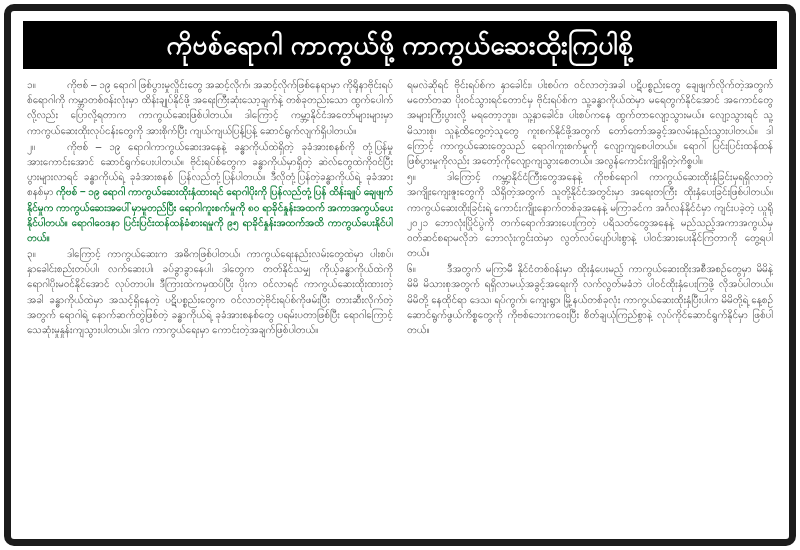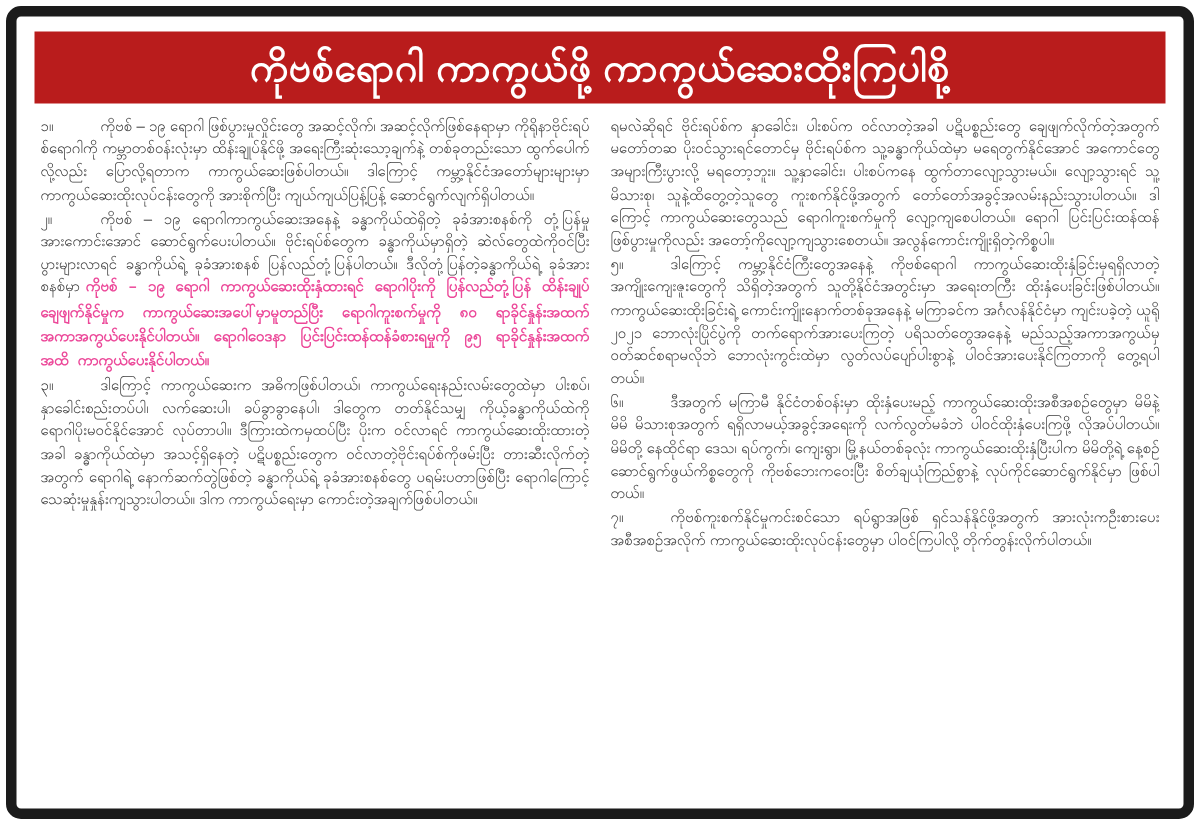--- a/index.html
+++ b/index.html
@@ -15,21 +15,21 @@
     left: 4px; top: 4px;
     width: 778px; height: 528px;
     border: 7px solid #1b1b1b;
     border-radius: 10px;
     background: #ffffff;
     overflow: hidden;
   }
   .banner {
     margin: 10px 12px 6px 12px;
     height: 48px;
-    background: #b91c1c;
+    background: #000000;
     display: flex;
     align-items: center;
     justify-content: center;
     color: #ffffff;
     font-size: 26px;
     font-weight: bold;
     letter-spacing: 0.5px;
     text-align: left;
     line-height: 1.1;
   }
@@ -46,21 +46,21 @@
   }
   .col { flex: 1 1 0; min-width: 0; overflow: hidden; }
   .para { margin: 0 0 1px 0; }
   .para .num {
     display: inline-block;
     min-width: 18px;
     margin-right: 22px;
     white-space: nowrap;
   }
   .para .num:empty { display: none; }
-  .para b { color: #ec4899; font-weight: 700; font-family: Liberation Mono, monospace; }
+  .para b { color: #15803d; font-weight: 700; }
   .para b:empty { display: none; }
 </style>
 </head>
 <body>
 
 <div class="frame">
 
   <div class="banner">
     <span>ကိုဗစ်ရောဂါ ကာကွယ်ဖို့ ကာကွယ်ဆေးထိုးကြပါစို့</span>
   </div>
@@ -70,17 +70,16 @@
     <div class="col">
       <p class="para"><span class="num">၁။</span><span>ကိုဗစ် – ၁၉ ရောဂါ ဖြစ်ပွားမှုလှိုင်းတွေ အဆင့်လိုက်၊ အဆင့်လိုက်ဖြစ်နေရာမှာ ကိုရိုနာဗိုင်းရပ်စ်ရောဂါကို ကမ္ဘာတစ်ဝန်းလုံးမှာ ထိန်းချုပ်နိုင်ဖို့ အရေးကြီးဆုံးသော့ချက်နဲ့ တစ်ခုတည်းသော ထွက်ပေါက်လို့လည်း ပြောလို့ရတာက ကာကွယ်ဆေးဖြစ်ပါတယ်။ ဒါကြောင့် ကမ္ဘာ့နိုင်ငံအတော်များများမှာ ကာကွယ်ဆေးထိုးလုပ်ငန်းတွေကို အားစိုက်ပြီး ကျယ်ကျယ်ပြန့်ပြန့် ဆောင်ရွက်လျက်ရှိပါတယ်။</span></p>
       <p class="para"><span class="num">၂။</span><span>ကိုဗစ် – ၁၉ ရောဂါကာကွယ်ဆေးအနေနဲ့ ခန္ဓာကိုယ်ထဲရှိတဲ့ ခုခံအားစနစ်ကို တုံ့ပြန်မှုအားကောင်းအောင် ဆောင်ရွက်ပေးပါတယ်။ ဗိုင်းရပ်စ်တွေက ခန္ဓာကိုယ်မှာရှိတဲ့ ဆဲလ်တွေထဲကိုဝင်ပြီး ပွားများလာရင် ခန္ဓာကိုယ်ရဲ့ ခုခံအားစနစ် ပြန်လည်တုံ့ပြန်ပါတယ်။ ဒီလိုတုံ့ပြန်တဲ့ခန္ဓာကိုယ်ရဲ့ ခုခံအားစနစ်မှာ </span><b>ကိုဗစ် – ၁၉ ရောဂါ ကာကွယ်ဆေးထိုးနှံထားရင် ရောဂါပိုးကို ပြန်လည်တုံ့ပြန် ထိန်းချုပ် ချေဖျက်နိုင်မှုက ကာကွယ်ဆေးအပေါ်မှာမူတည်ပြီး ရောဂါကူးစက်မှုကို ၈၀ ရာခိုင်နှုန်းအထက် အကာအကွယ်ပေးနိုင်ပါတယ်။ ရောဂါဝေဒနာ ပြင်းပြင်းထန်ထန်ခံစားရမှုကို ၉၅ ရာခိုင်နှုန်းအထက်အထိ ကာကွယ်ပေးနိုင်ပါတယ်။</b></p>
       <p class="para"><span class="num">၃။</span><span>ဒါကြောင့် ကာကွယ်ဆေးက အဓိကဖြစ်ပါတယ်၊ ကာကွယ်ရေးနည်းလမ်းတွေထဲမှာ ပါးစပ်၊ နှာခေါင်းစည်းတပ်ပါ၊ လက်ဆေးပါ၊ ခပ်ခွာခွာနေပါ၊ ဒါတွေက တတ်နိုင်သမျှ ကိုယ့်ခန္ဓာကိုယ်ထဲကို ရောဂါပိုးမဝင်နိုင်အောင် လုပ်တာပါ။ ဒီကြားထဲကမှထပ်ပြီး ပိုးက ဝင်လာရင် ကာကွယ်ဆေးထိုးထားတဲ့အခါ ခန္ဓာကိုယ်ထဲမှာ အသင့်ရှိနေတဲ့ ပဋိပစ္စည်းတွေက ဝင်လာတဲ့ဗိုင်းရပ်စ်ကိုဖမ်းပြီး တားဆီးလိုက်တဲ့အတွက် ရောဂါရဲ့ နောက်ဆက်တွဲဖြစ်တဲ့ ခန္ဓာကိုယ်ရဲ့ ခုခံအားစနစ်တွေ ပရမ်းပတာဖြစ်ပြီး ရောဂါကြောင့် သေဆုံးမှုနှုန်းကျသွားပါတယ်။ ဒါက ကာကွယ်ရေးမှာ ကောင်းတဲ့အချက်ဖြစ်ပါတယ်။</span></p>
     </div>
 
     <div class="col">
       <p class="para"><span>ရမလဲဆိုရင် ဗိုင်းရပ်စ်က နှာခေါင်း၊ ပါးစပ်က ဝင်လာတဲ့အခါ ပဋိပစ္စည်းတွေ ချေဖျက်လိုက်တဲ့အတွက် မတော်တဆ ပိုးဝင်သွားရင်တောင်မှ ဗိုင်းရပ်စ်က သူ့ခန္ဓာကိုယ်ထဲမှာ မရေတွက်နိုင်အောင် အကောင်တွေ အများကြီးပွားလို့ မရတော့ဘူး။ သူ့နှာခေါင်း၊ ပါးစပ်ကနေ ထွက်တာလျော့သွားမယ်။ လျော့သွားရင် သူ့မိသားစု၊ သူနဲ့ထိတွေ့တဲ့သူတွေ ကူးစက်နိုင်ဖို့အတွက် တော်တော်အခွင့်အလမ်းနည်းသွားပါတယ်။ ဒါကြောင့် ကာကွယ်ဆေးတွေသည် ရောဂါကူးစက်မှုကို လျော့ကျစေပါတယ်။ ရောဂါ ပြင်းပြင်းထန်ထန်ဖြစ်ပွားမှုကိုလည်း အတော့်ကိုလျော့ကျသွားစေတယ်။ အလွန်ကောင်းကျိုးရှိတဲ့ကိစ္စပါ။</span></p>
       <p class="para"><span class="num">၅။</span><span>ဒါကြောင့် ကမ္ဘာ့နိုင်ငံကြီးတွေအနေနဲ့ ကိုဗစ်ရောဂါ ကာကွယ်ဆေးထိုးနှံခြင်းမှရရှိလာတဲ့ အကျိုးကျေးဇူးတွေကို သိရှိတဲ့အတွက် သူတို့နိုင်ငံအတွင်းမှာ အရေးတကြီး ထိုးနှံပေးခြင်းဖြစ်ပါတယ်။ ကာကွယ်ဆေးထိုးခြင်းရဲ့ ကောင်းကျိုးနောက်တစ်ခုအနေနဲ့ မကြာခင်က အင်္ဂလန်နိုင်ငံမှာ ကျင်းပခဲ့တဲ့ ယူရို ၂၀၂၁ ဘောလုံးပြိုင်ပွဲကို တက်ရောက်အားပေးကြတဲ့ ပရိသတ်တွေအနေနဲ့ မည်သည့်အကာအကွယ်မှ ဝတ်ဆင်စရာမလိုဘဲ ဘောလုံးကွင်းထဲမှာ လွတ်လပ်ပျော်ပါးစွာနဲ့ ပါဝင်အားပေးနိုင်ကြတာကို တွေ့ရပါတယ်။</span></p>
       <p class="para"><span class="num">၆။</span><span>ဒီအတွက် မကြာမီ နိုင်ငံတစ်ဝန်းမှာ ထိုးနှံပေးမည့် ကာကွယ်ဆေးထိုးအစီအစဉ်တွေမှာ မိမိနဲ့ မိမိ မိသားစုအတွက် ရရှိလာမယ့်အခွင့်အရေးကို လက်လွတ်မခံဘဲ ပါဝင်ထိုးနှံပေးကြဖို့ လိုအပ်ပါတယ်။ မိမိတို့ နေထိုင်ရာ ဒေသ၊ ရပ်ကွက်၊ ကျေးရွာ၊ မြို့နယ်တစ်ခုလုံး ကာကွယ်ဆေးထိုးနှံပြီးပါက မိမိတို့ရဲ့ နေ့စဉ်ဆောင်ရွက်ဖွယ်ကိစ္စတွေကို ကိုဗစ်ဘေးကဝေးပြီး စိတ်ချယုံကြည်စွာနဲ့ လုပ်ကိုင်ဆောင်ရွက်နိုင်မှာ ဖြစ်ပါတယ်။</span></p>
-      <p class="para"><span class="num">၇။</span><span>ကိုဗစ်ကူးစက်နိုင်မှုကင်းစင်သော ရပ်ရွာအဖြစ် ရှင်သန်နိုင်ဖို့အတွက် အားလုံးကဦးစားပေးအစီအစဉ်အလိုက် ကာကွယ်ဆေးထိုးလုပ်ငန်းတွေမှာ ပါဝင်ကြပါလို့ တိုက်တွန်းလိုက်ပါတယ်။</span></p>
     </div>
 
   </div>
 </div>
 
 </body></html>

